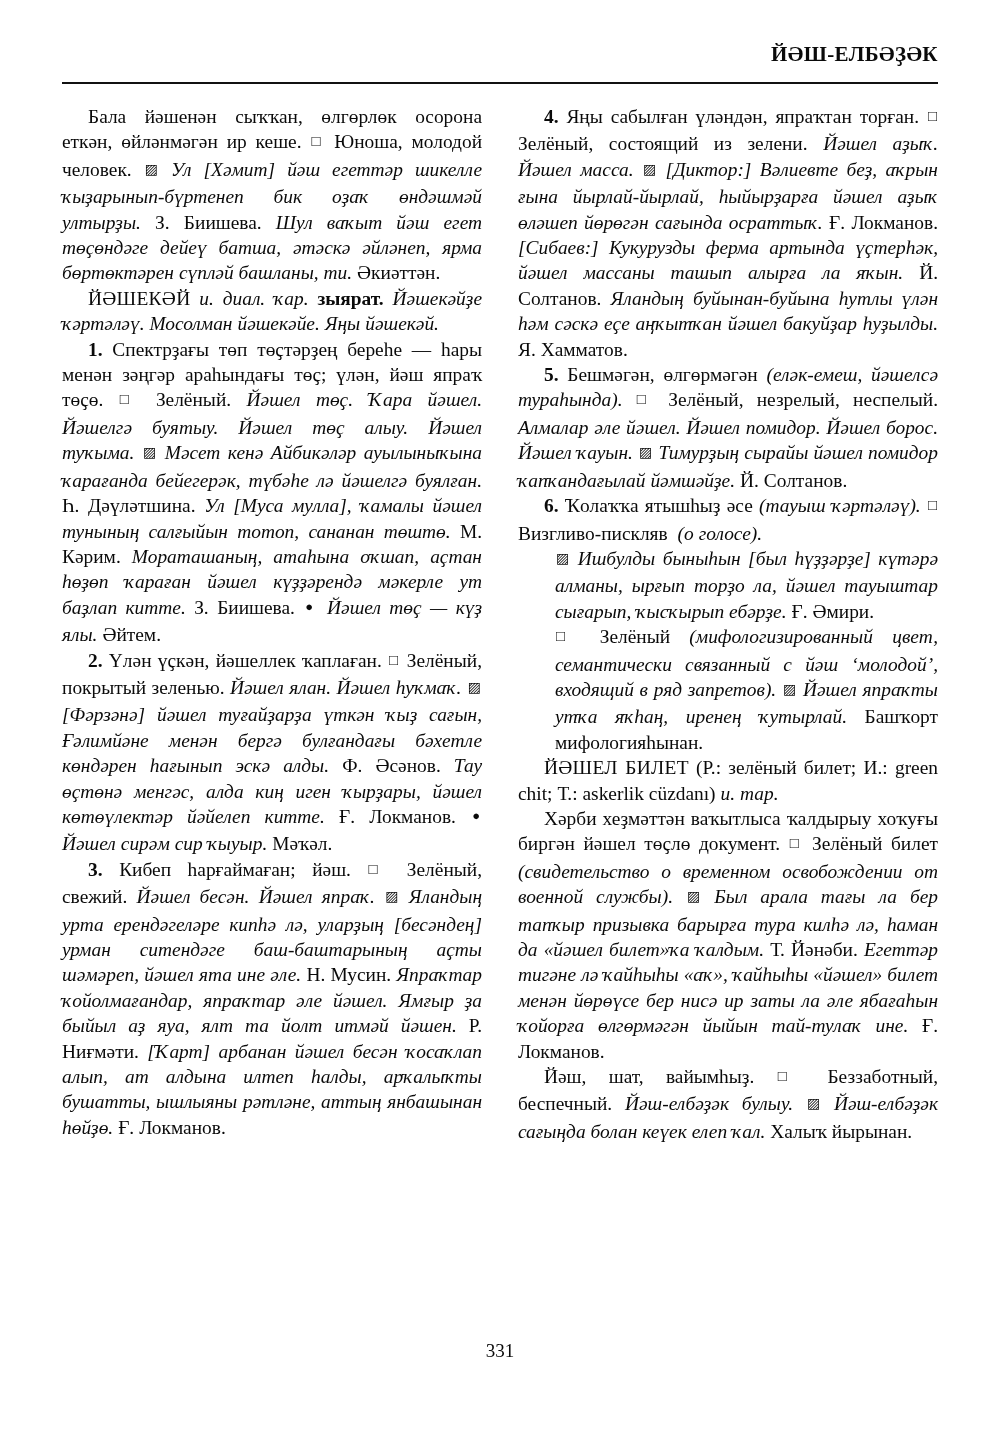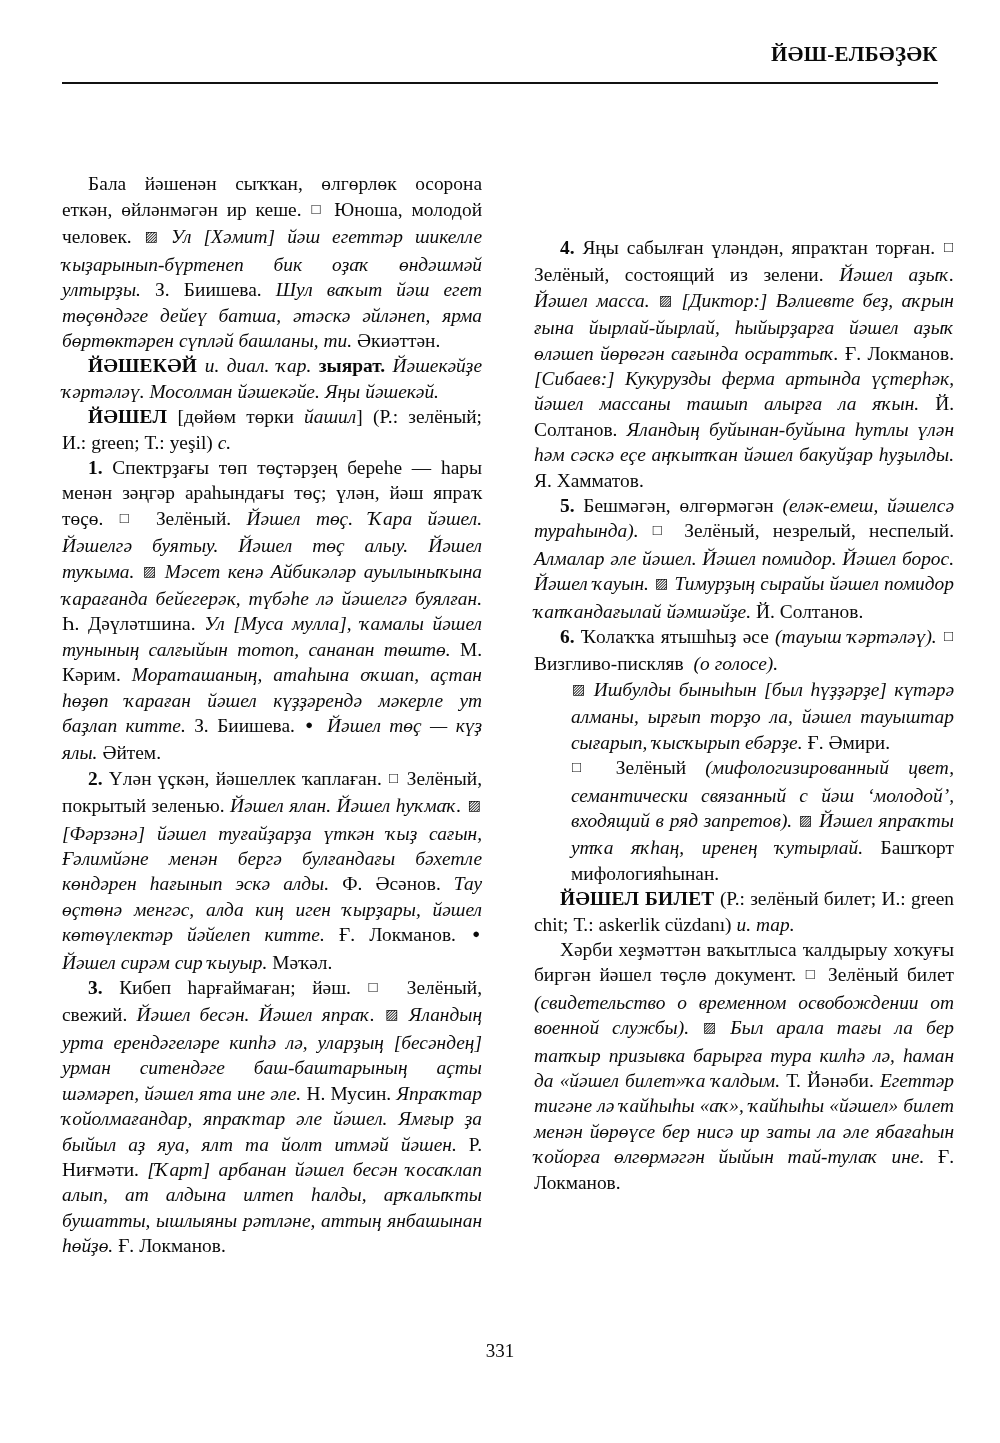--- a/index.html
+++ b/index.html
@@ -44,43 +44,42 @@
     background: #111;
   }
   
   .columns {
     position: absolute;
     left: 62px;
     top: 104px;
     width: 876px;
     height: 1222px;
     display: flex;
-    gap: 52px;
-    align-items: center;
+    gap: 36px;
   }
   .col {
     width: 420px;
     flex: 0 0 420px;
   }
   p.para {
     margin: 0;
     font-size: 19.4px;
     line-height: 25.4px;
     text-align: justify;
     text-justify: inter-word;
     hyphens: manual;
     word-spacing: 0.1px;
   }
   p.indent { text-indent: 26px; }
   p.noindent { text-indent: 0; margin-left: 37px; }
 
   .ital { font-style: italic; }
   .bold { font-weight: bold; }
   .head {
-    font-weight: bold;
+    font-weight: normal;
     letter-spacing: 0.3px;
   }
   .sensenum { font-weight: bold; }
 
   
   .sq {
     font-style: normal;
     font-weight: normal;
     font-size: 15px;
     position: relative;
@@ -124,21 +123,20 @@
   <div class="rule"></div>
 
   <div class="columns">
 
     <div class="col">
 
       <p class="para indent"><span>Бала йәшенән сыҡҡан, өлгөрлөк осорона еткән, өйләнмәгән ир кеше. </span><span class="sq">□</span> <span>Юноша, молодой человек. </span><span class="fsq">▨</span> <span class="ital">Ул [Хәмит] йәш егеттәр шикелле ҡыҙарынып-бүртенеп бик оҙаҡ өндәшмәй ултырҙы.</span><span> З. Биишева. </span><span class="ital">Шул ваҡыт йәш егет төҫөндәге дейеү батша, әтәскә әйләнеп, ярма бөртөктәрен сүпләй башланы, ти.</span><span> Әкиәттән.</span></p>
 
       <p class="para indent"><span class="head">ЙӘШЕКӘЙ</span> <span class="ital">и. диал. ҡар. </span><span class="bold">зыярат.</span><span class="ital"> Йәшекәйҙе ҡәртәләү. Мосолман йәшекәйе. Яңы йәшекәй.</span></p>
 
-      <p class="para indent"><span class="head">ЙӘШЕЛ</span> [дөйөм төрки <span class="ital">йашил</span>] <span>(Р.: зелёный; И.: green; Т.: yeşil) </span><span class="ital">с.</span></p>
 
       <p class="para indent"><span class="sensenum">1.</span> <span>Спектрҙағы төп төҫтәрҙең береһе — һары менән зәңгәр араһындағы төҫ; үлән, йәш япраҡ төҫө. </span><span class="sq">□</span> <span>Зелёный. </span><span class="ital">Йәшел төҫ. Ҡара йәшел. Йәшелгә буятыу. Йәшел төҫ алыу. Йәшел туҡыма.</span> <span class="fsq">▨</span> <span class="ital">Мәсет кенә Айбикәләр ауылыныҡына ҡарағанда бейегерәк, түбәһе лә йәшелгә буялған.</span> <span>Һ. Дәүләтшина.</span> <span class="ital">Ул [Муса мулла], ҡамалы йәшел тунының салғыйын тотоп, сананан төштө.</span> <span>М. Кәрим.</span> <span class="ital">Мораташаның, атаһына оҡшап, аҫтан һөҙөп ҡараған йәшел күҙҙәрендә мәкерле ут баҙлап китте.</span> <span>З. Биишева.</span> <span class="bul">●</span> <span class="ital">Йәшел төҫ — күҙ ялы.</span><span> Әйтем.</span></p>
 
       <p class="para indent"><span class="sensenum">2.</span> <span>Үлән үҫкән, йәшеллек ҡаплаған. </span><span class="sq">□</span> <span>Зелёный, покрытый зеленью. </span><span class="ital">Йәшел ялан. Йәшел һуҡмаҡ.</span> <span class="fsq">▨</span> <span class="ital">[Фәрзәнә] йәшел туғайҙарҙа үткән ҡыҙ сағын, Ғәлимйәне менән бергә булғандағы бәхетле көндәрен һағынып эскә алды.</span> <span>Ф. Әсәнов.</span> <span class="ital">Тау өҫтөнә менгәс, алда киң иген ҡырҙары, йәшел көтөүлектәр йәйелеп китте.</span> <span>Ғ. Локманов.</span> <span class="bul">●</span> <span class="ital">Йәшел сирәм сир ҡыуыр.</span><span> Мәҡәл.</span></p>
 
       <p class="para indent"><span class="sensenum">3.</span> <span>Кибеп һарғаймаған; йәш. </span><span class="sq">□</span> <span>Зелёный, свежий. </span><span class="ital">Йәшел бесән. Йәшел япраҡ.</span> <span class="fsq">▨</span> <span class="ital">Яландың урта ерендәгеләре кипһә лә, уларҙың [бесәндең] урман ситендәге баш-баштарының аҫты шәмәреп, йәшел ята ине әле.</span> <span>Н. Мусин.</span> <span class="ital">Япраҡтар ҡойолмағандар, япраҡтар әле йәшел. Ямғыр ҙа быйыл аҙ яуа, ялт та йолт итмәй йәшен.</span> <span>Р. Ниғмәти.</span> <span class="ital">[Ҡарт] арбанан йәшел бесән ҡосаҡлап алып, ат алдына илтеп һалды, арҡалыҡты бушатты, ышлыяны рәтләне, аттың янбашынан һөйҙө.</span> <span>Ғ. Локманов.</span></p>
 
     </div>
 
     <div class="col">
@@ -152,19 +150,20 @@
       <p class="para noindent"><span class="fsq">▨</span> <span class="ital">Ишбулды быныһын [был һүҙҙәрҙе] күтәрә алманы, ырғып торҙо ла, йәшел тауыштар сығарып, ҡысҡырып ебәрҙе.</span> <span>Ғ. Әмири.</span></p>
 
 
       <p class="para noindent"><span class="sq">□</span> <span>Зелёный </span><span class="ital">(мифологизированный цвет, семантически связанный с йәш ‘молодой’, входящий в ряд запретов). </span><span class="fsq">▨</span> <span class="ital">Йәшел япраҡты утҡа яҡһаң, иренең ҡутырлай.</span> <span>Башҡорт мифологияһынан.</span></p>
 
       <p class="para indent"><span class="head">ЙӘШЕЛ БИЛЕТ</span> <span>(Р.: зелёный билет; И.: green chit; Т.: askerlik cüzdanı) </span><span class="ital">и. тар.</span></p>
 
       <p class="para indent"><span>Хәрби хеҙмәттән ваҡытлыса ҡалдырыу хоҡуғы биргән йәшел төҫлө документ. </span><span class="sq">□</span> <span>Зелёный билет </span><span class="ital">(свидетельство о временном освобождении от военной службы). </span><span class="fsq">▨</span> <span class="ital">Был арала тағы ла бер тапҡыр призывка барырға тура килһә лә, һаман да «йәшел билет»ҡа ҡалдым.</span> <span>Т. Йәнәби.</span> <span class="ital">Егеттәр тигәне лә ҡайһыһы «аҡ», ҡайһыһы «йәшел» билет менән йөрөүсе бер нисә ир заты ла әле ябағаһын ҡойорға өлгөрмәгән йыйын тай-тулаҡ ине.</span> <span>Ғ. Локманов.</span></p>
 
 
+      <p class="para indent"><span>Йәш, шат, вайымһыҙ. </span><span class="sq">□</span> <span>Беззаботный, беспечный. </span><span class="ital">Йәш-елбәҙәк булыу.</span> <span class="fsq">▨</span> <span class="ital">Йәш-елбәҙәк сағыңда болан кеүек елеп ҡал.</span> <span>Халыҡ йырынан.</span></p>
 
     </div>
   </div>
 
   <div class="folio">331</div>
 
 </div>
 
 </body></html>

